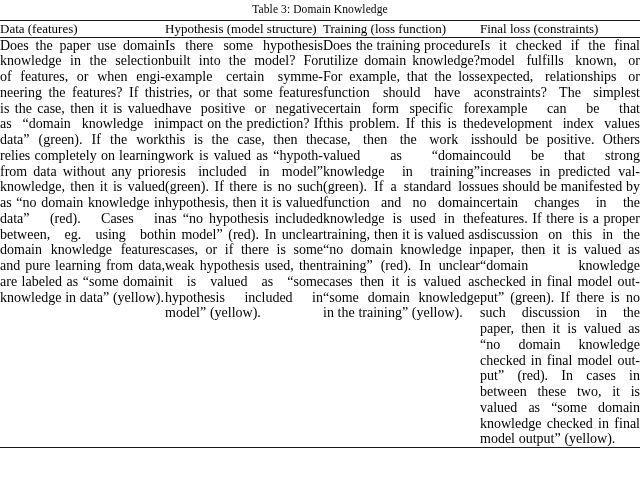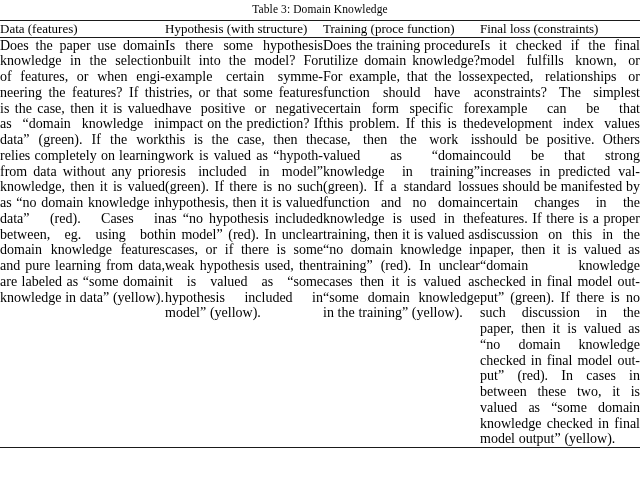--- a/index.html
+++ b/index.html
@@ -100,24 +100,24 @@
       <col style="width:158px">
       <col style="width:157px">
       <col style="width:160px">
     </colgroup>
     <tbody>
       <tr class="hdr-row">
         <td class="cellpad-1">
           <div class="hdr-text">Data (features)</div>
         </td>
         <td class="cellpad-2">
-          <div class="hdr-text">Hypothesis (with struc­ture)</div>
+          <div class="hdr-text">Hypothesis (model struc­ture)</div>
         </td>
         <td class="cellpad-3">
-          <div class="hdr-text">Training (proce function)</div>
+          <div class="hdr-text">Training (loss function)</div>
         </td>
         <td class="cellpad-4">
           <div class="hdr-text">Final loss (constraints)</div>
         </td>
       </tr>
     </tbody>
   </table>
 
   <div class="rule-mid"></div>
 

